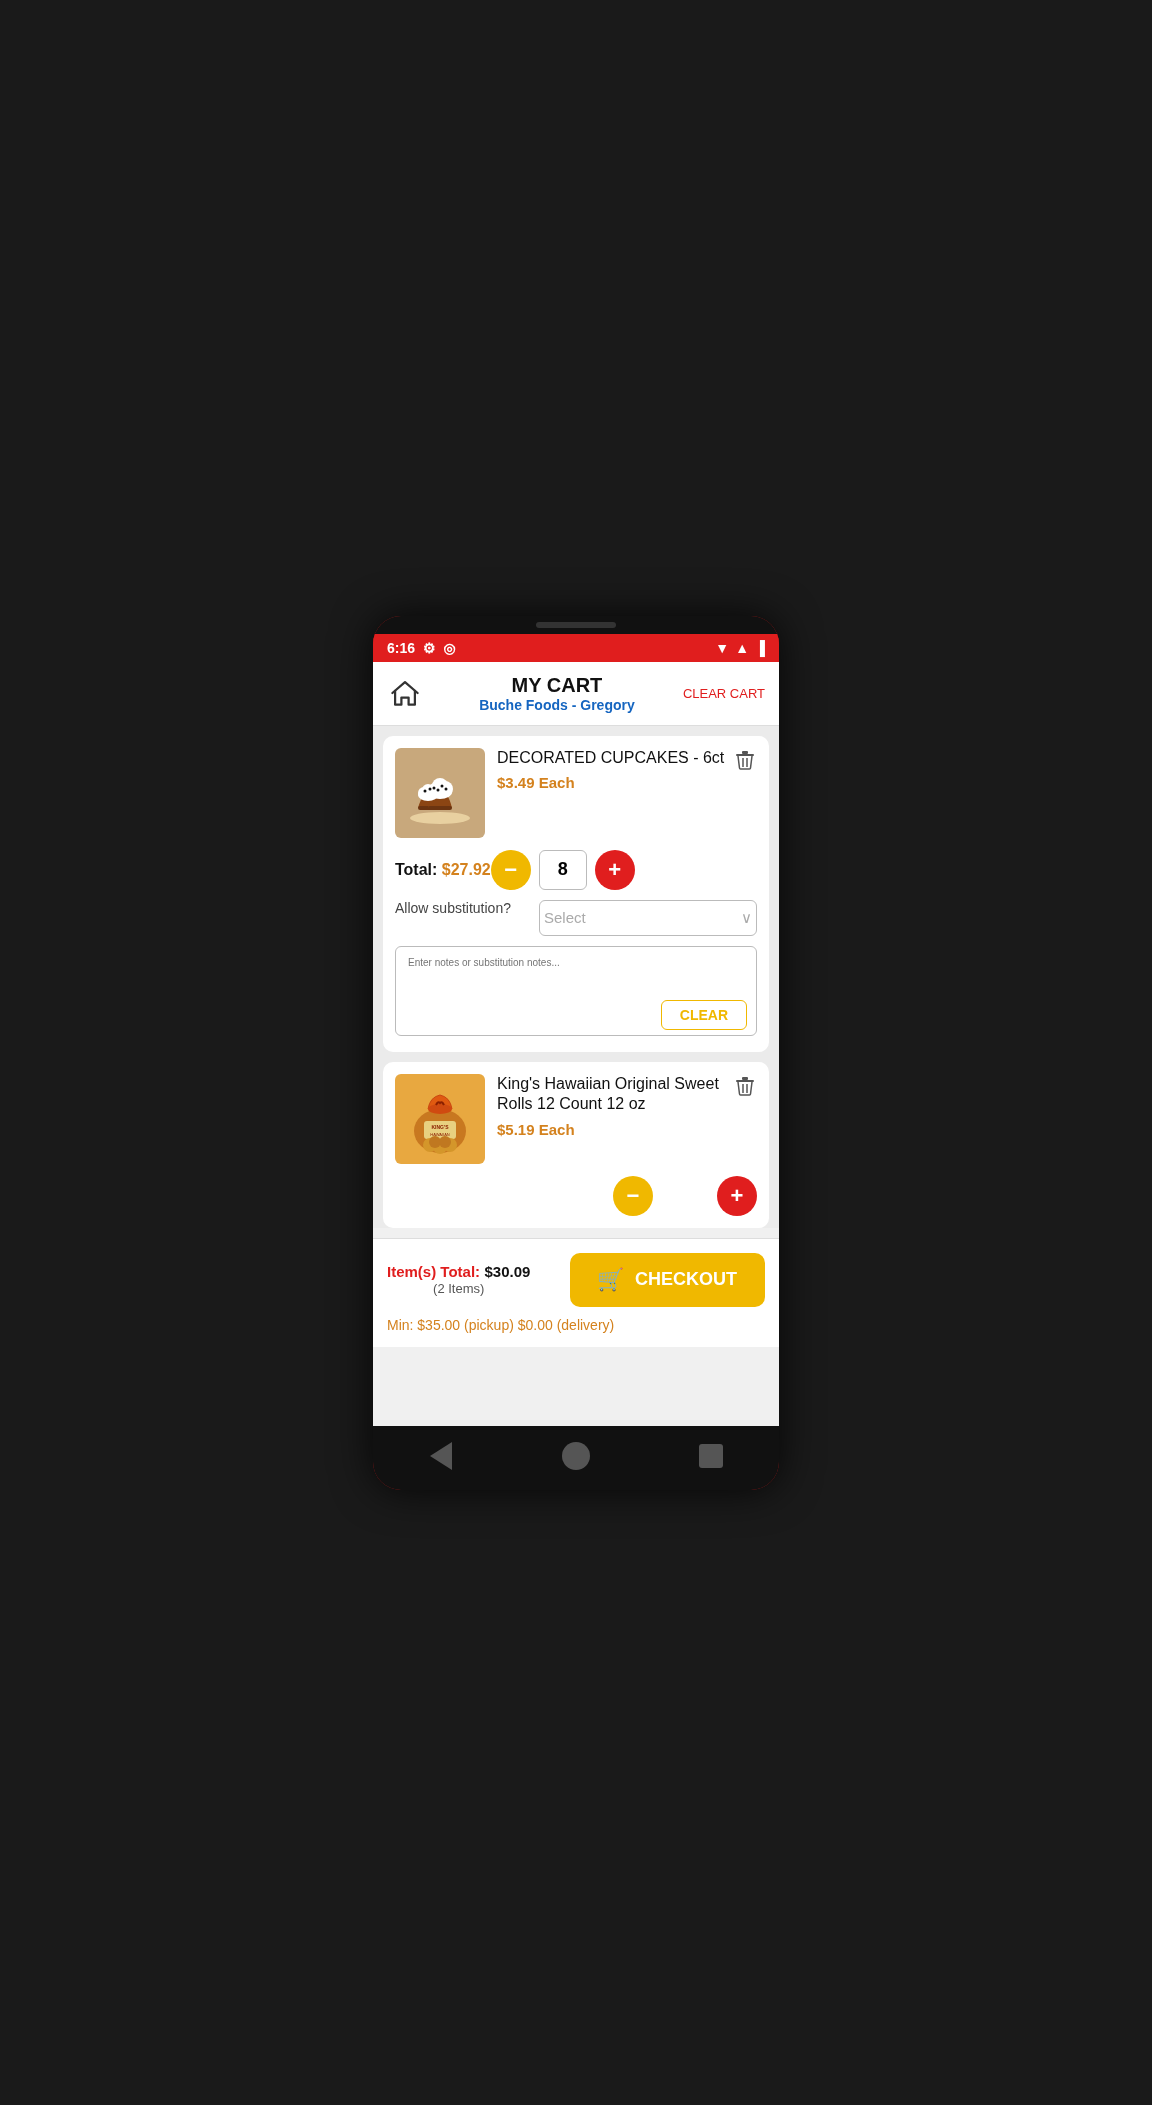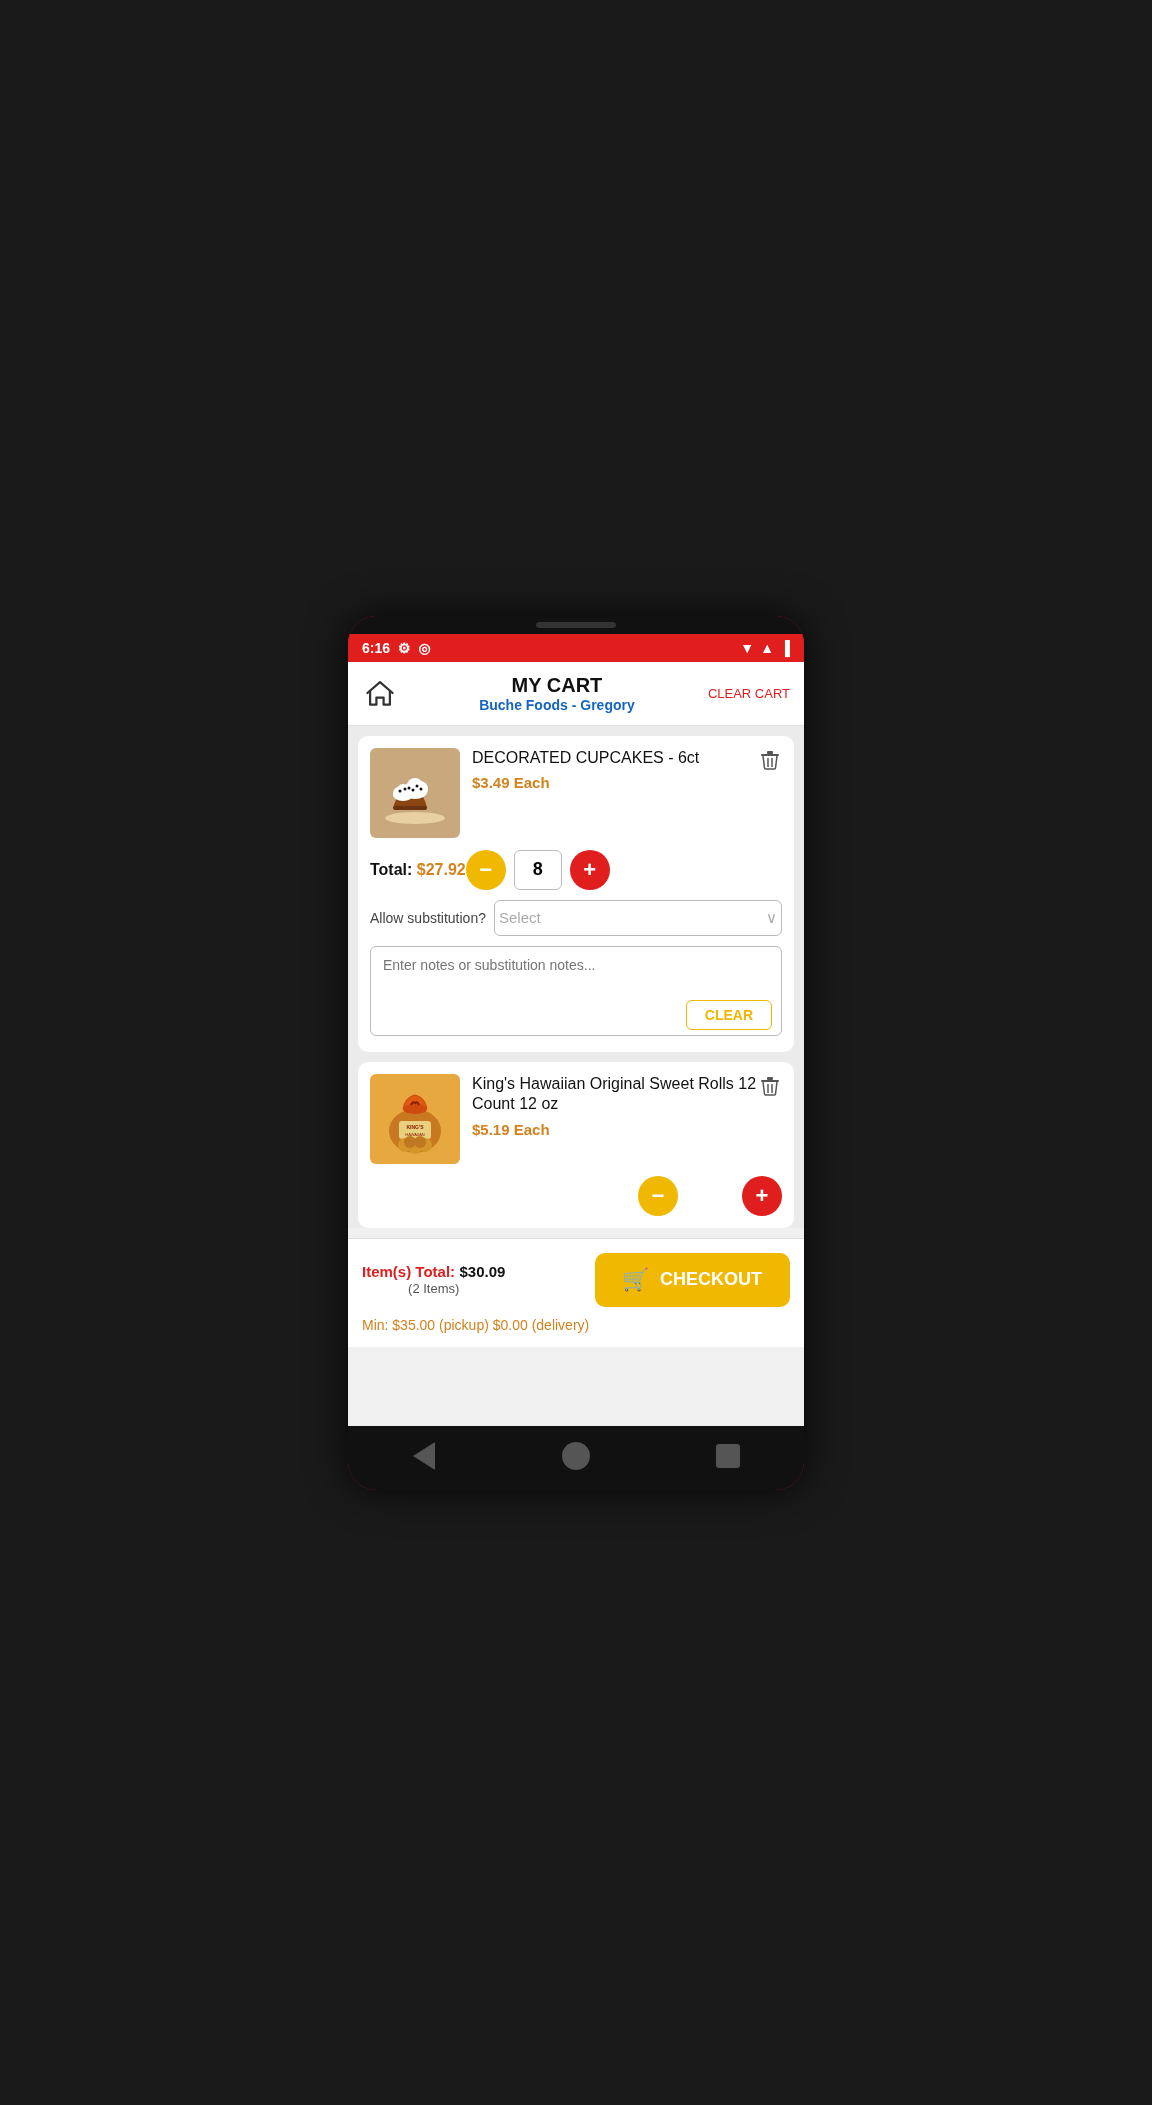--- a/index.html
+++ b/index.html
@@ -5,21 +5,21 @@
     * { box-sizing: border-box; margin: 0; padding: 0; }
     body {
       background: #1a1a1a;
       display: flex;
       justify-content: center;
       align-items: center;
       min-height: 100vh;
       font-family: 'Arial', sans-serif;
     }
     .phone-frame {
-      width: 456px;
+      width: 406px;
       min-height: 820px;
       background: #b91c1c;
       border-radius: 28px;
       overflow: hidden;
       position: relative;
       box-shadow: 0 0 40px rgba(0,0,0,0.8);
     }
     .notch-bar {
       background: #111;
       height: 18px;
@@ -190,22 +190,21 @@
       text-align: center;
       font-size: 18px;
       font-weight: bold;
       background: white;
       display: flex;
       align-items: center;
       justify-content: center;
     }
     .substitution-row {
       display: flex;
-      align-items: center;
-      gap: 8px;
+      gap: 28px;
       margin-bottom: 10px;
     }
     .substitution-label {
       font-size: 14px;
       color: #444;
       white-space: nowrap;
     }
     .substitution-select {
       flex: 1;
       border: 1.5px solid #bbb;
@@ -230,21 +229,21 @@
       font-weight: bold;
       font-size: 14px;
       background: white;
       cursor: pointer;
     }
     .notes-textarea {
       width: 100%;
       border: 1.5px solid #bbb;
       border-radius: 6px;
       padding: 10px 12px;
-      font-size: 14px;
+      font-size: 10px;
       color: #aaa;
       min-height: 90px;
       resize: none;
       background: white;
       font-family: Arial, sans-serif;
     }
     .notes-container {
       position: relative;
       margin-top: 0;
     }

